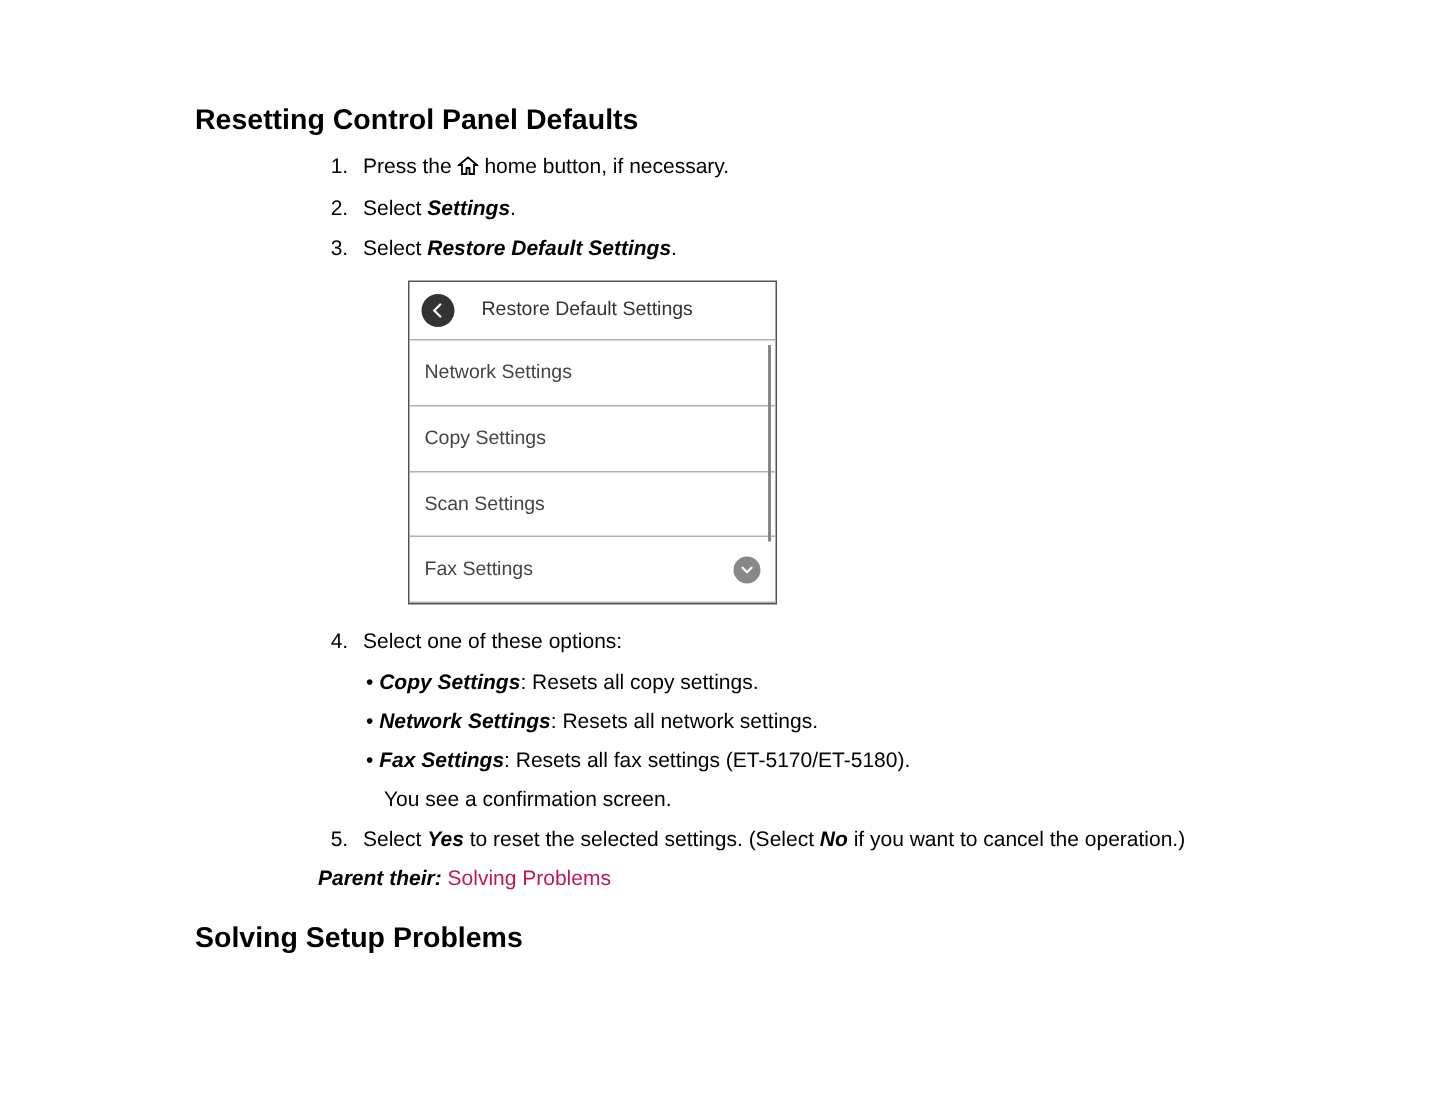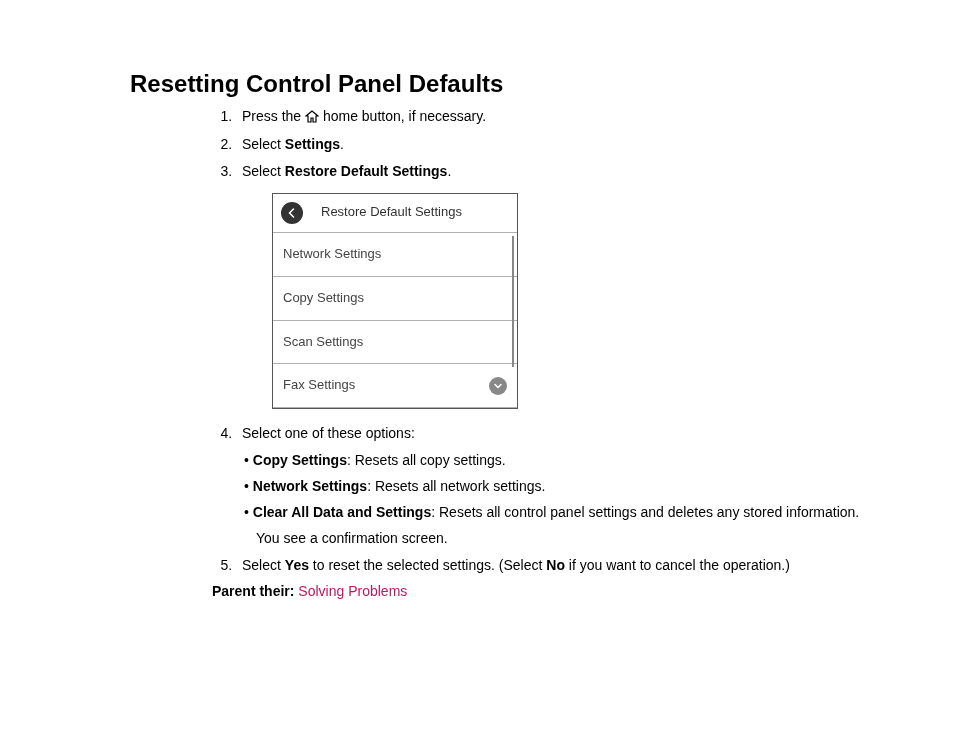--- a/index.html
+++ b/index.html
@@ -11,21 +11,21 @@
     background: #fff;
     width: 954px;
     height: 738px;
     box-sizing: border-box;
   }
   .page {
     padding: 60px 80px 20px 130px;
     box-sizing: border-box;
   }
   h2 {
-    font-size: 24px;
+    font-size: 19px;
     font-weight: bold;
     margin: 10px 0 8px 0;
     font-family: Arial, Helvetica, sans-serif;
   }
   .body-indent {
     margin-left: 82px;
     line-height: 1.45;
   }
   p {
     margin: 4px 0;
@@ -44,21 +44,21 @@
     list-style: none;
   }
   ul li {
     margin: 6px 0;
     padding-left: 14px;
   }
   ul li::before {
     content: "• ";
     margin-left: -12px;
   }
-  .bold { font-weight: bold; }
+  .bold { font-weight: bold; font-style: italic; }
   .screenshot-box {
     border: 1px solid #555;
     width: 246px;
     margin: 12px 0 14px 30px;
     box-sizing: border-box;
     background: #fff;
   }
   .ss-header {
     border-bottom: 1px solid #b0b0b0;
     padding: 8px 8px;
@@ -180,29 +180,30 @@
             <div class="ss-scrollbar"></div>
           </div>
         </div>
       </li>
 
       <li>
         <span>Select one of these options:</span>
         <ul>
           <li><span class="bold">Copy Settings</span><span>: Resets all copy settings.</span></li>
           <li><span class="bold">Network Settings</span><span>: Resets all network settings.</span></li>
-          <li><span class="bold">Clear All Data and Settings</span><span>: Resets all control panel settings and deletes any stored information.</span></li>
+          <li><span class="bold">Fax Settings</span><span>: Resets all fax settings (ET-5170/ET-5180).</span></li>
         </ul>
         <p class="after-bullets">You see a confirmation screen.</p>
       </li>
 
       <li>
         <span>Select </span><span class="bold">Yes</span><span> to reset the selected settings. (Select </span><span class="bold">No</span><span> if you want to cancel the operation.)</span>
       </li>
     </ol>
 
     <p style="margin-top:6px;">
       <span class="bold">Parent their: </span><a class="link">Solving Problems</a>
     </p>
   </div>
 
+  <h2 style="margin-top:20px;">Solving Setup Problems</h2>
 
 </div>
 
 </body></html>

